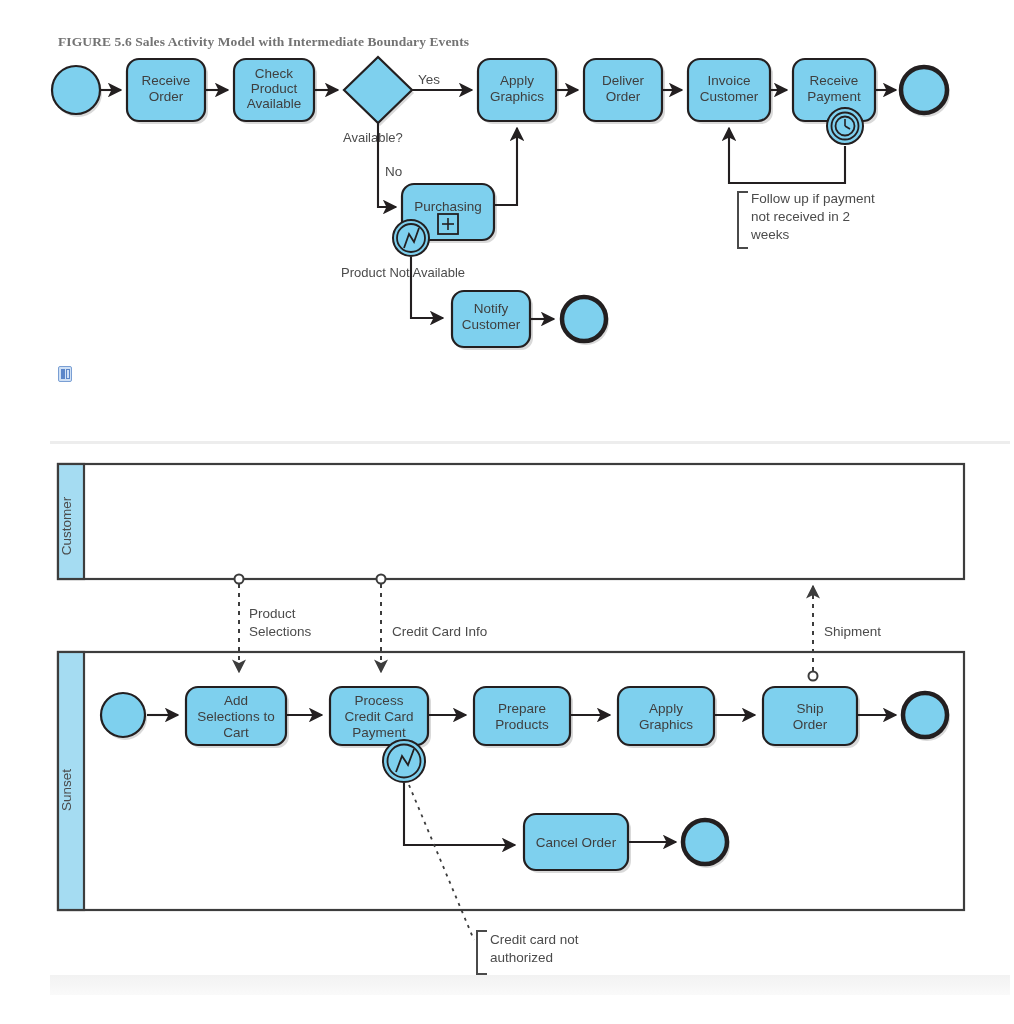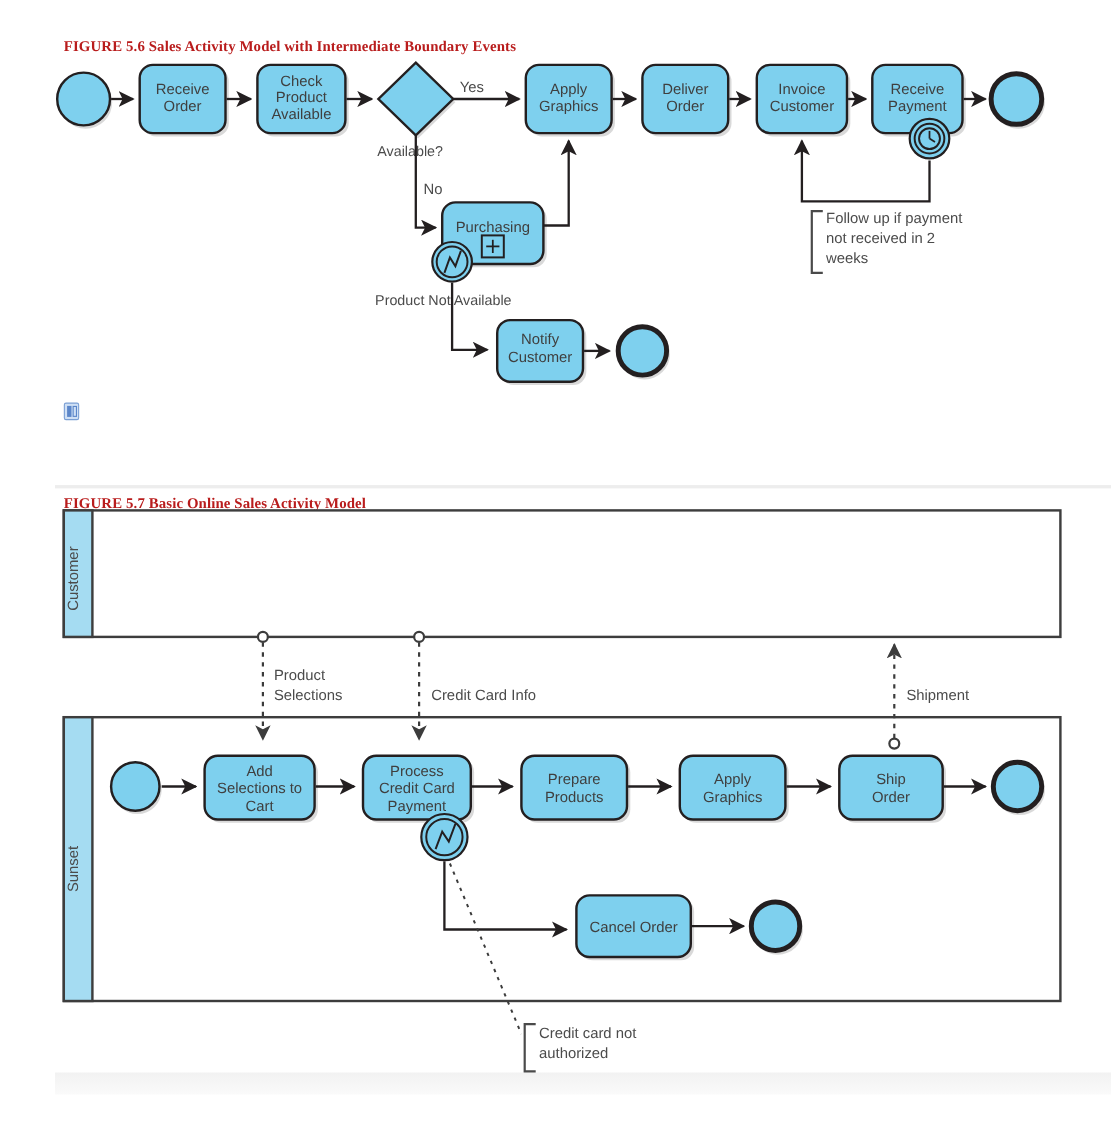--- a/index.html
+++ b/index.html
@@ -14,21 +14,21 @@
     width: 1014px;
     height: 1024px;
     background: #ffffff;
     overflow: hidden;
   }
   .fig-title {
     position: absolute;
     font-family: "Liberation Serif", serif;
     font-weight: bold;
     font-size: 13.5px;
-    color: #b91c1c;
+    color: #737373;
     letter-spacing: 0.1px;
     white-space: nowrap;
   }
   #fig56-title { left: 58px; top: 34px; }
   #fig57-title { left: 58px; top: 450px; }
 
   svg.canvas {
     position: absolute;
     left: 0;
     top: 0;
@@ -314,21 +314,20 @@
     <text class="annot-lbl" x="751" y="203">Follow up if payment</text>
     <text class="annot-lbl" x="751" y="221">not received in 2</text>
     <text class="annot-lbl" x="751" y="239">weeks</text>
   </svg>
 
   <div class="ph-icon"></div>
 
   <div class="divider" id="sep-top"></div>
   <div class="divider" id="sep-bottom"></div>
 
-  <div class="fig-title" id="fig57-title">FIGURE 5.7 Basic Online Sales Activity Model</div>
 
   <svg class="canvas" id="fig57-svg" width="1014" height="1024" style="top:0;left:0">
 
     <g>
       <rect class="lane-frame" x="58" y="464" width="906" height="115"></rect>
       <rect class="lane-header" x="58" y="464" width="26" height="115"></rect>
       <text class="lane-lbl" x="71" y="526" transform="rotate(-90 71 526)">Customer</text>
     </g>
 
     <g>

